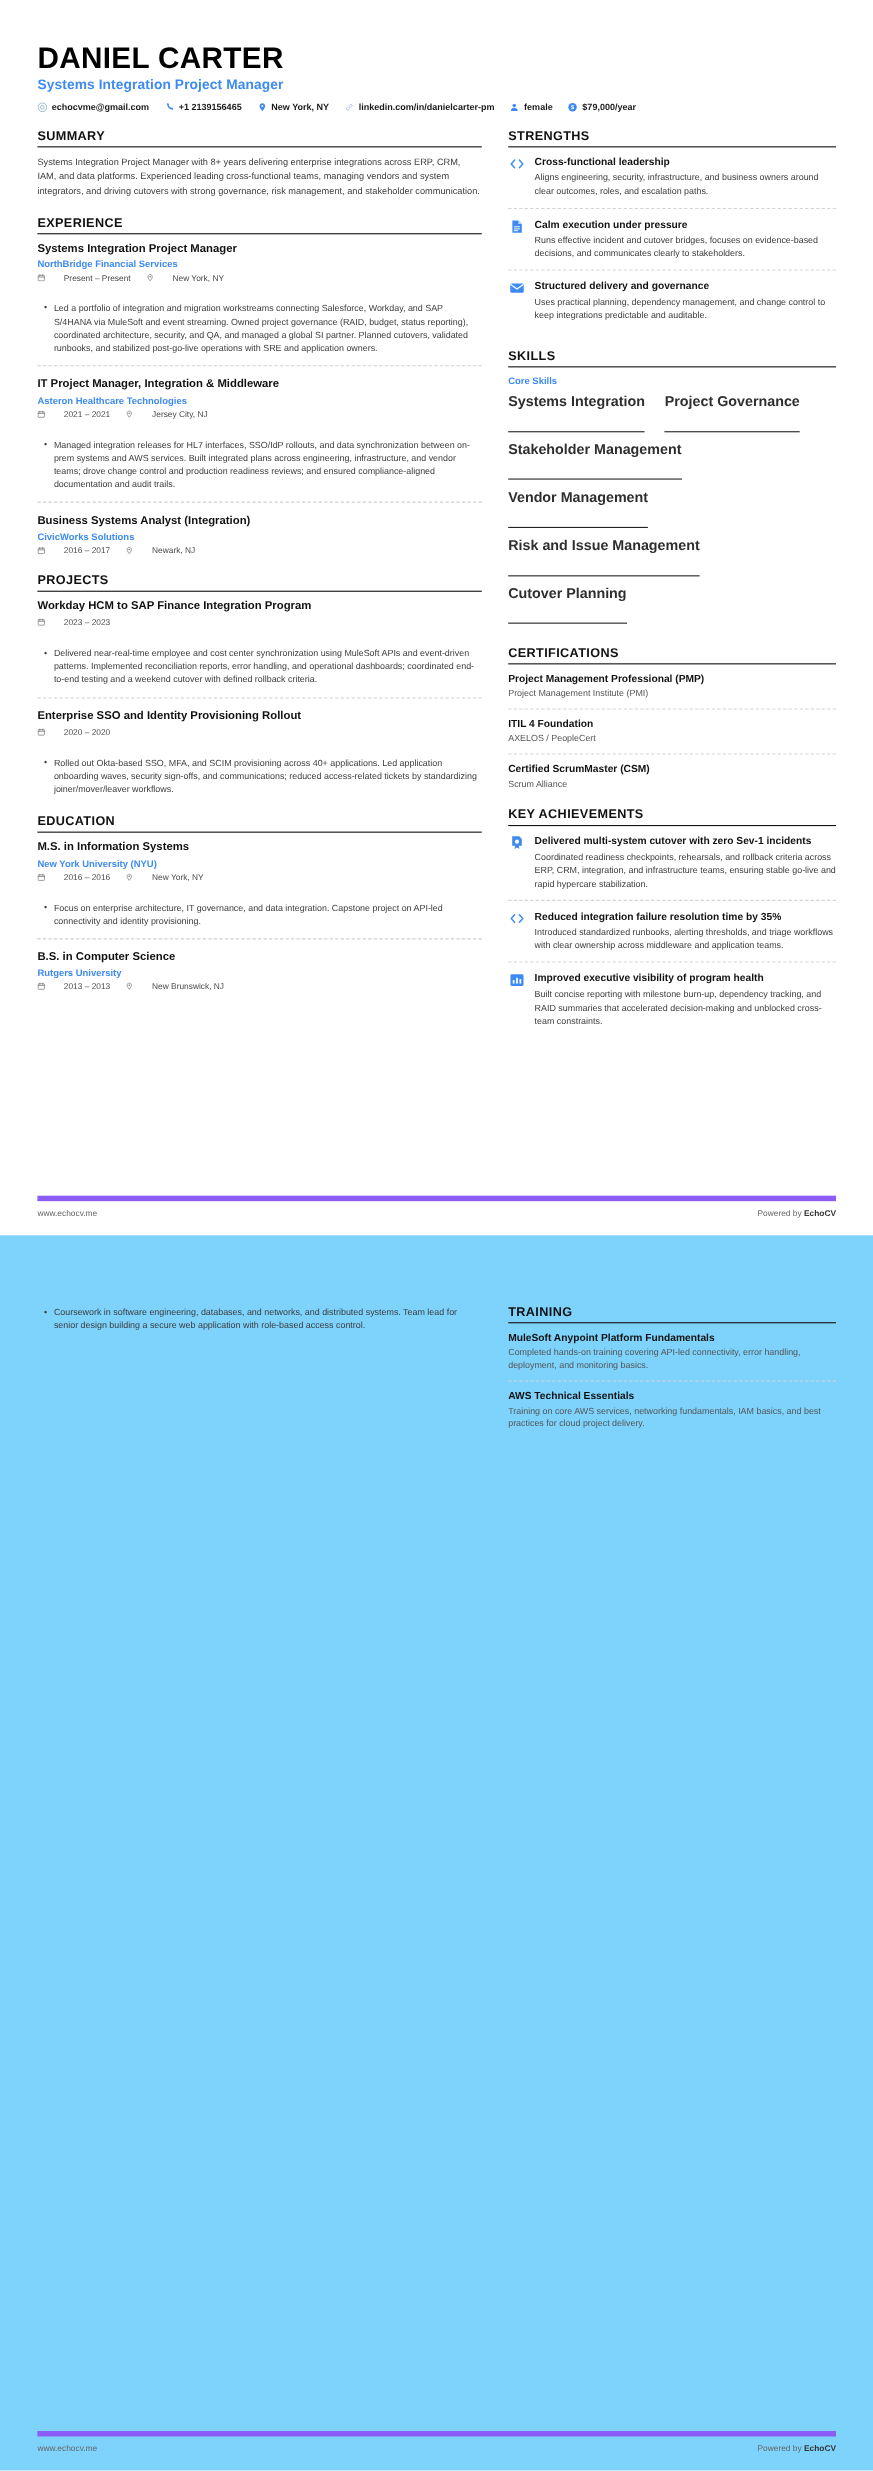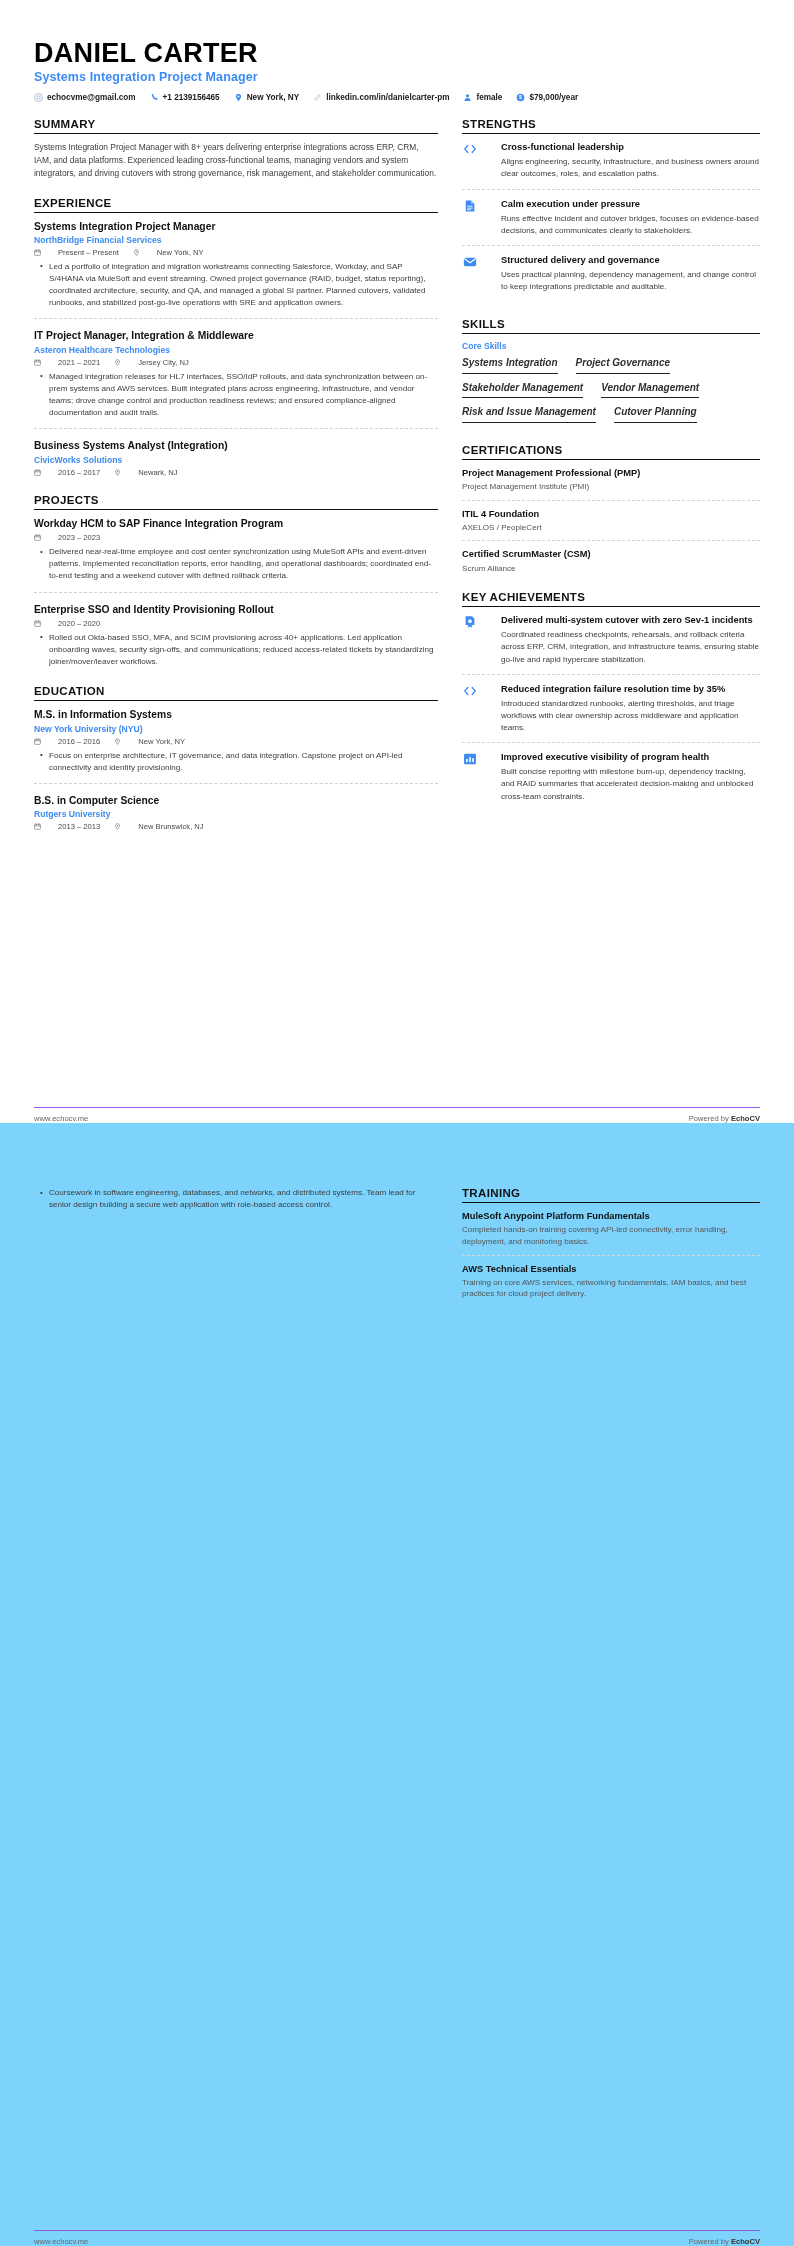--- a/index.html
+++ b/index.html
@@ -105,42 +105,42 @@
     display: flex;
     align-items: center;
     gap: 14px;
     margin-top: 3px;
     font-size: 7.6px;
     color: #4a4a4a;
   }
   .meta-item { display: flex; align-items: center; gap: 17px; }
   .m-ico { width: 7px; height: 7px; display: inline-flex; align-items: center; justify-content: center; color: #6b6b6b; }
   .m-ico svg { display: block; }
-  .bullets { margin-top: 4px; padding-left: 10px; }
+  .bullets { margin-top: 18px; padding-left: 10px; }
   .bullets li {
     font-size: 8.1px;
     line-height: 1.5;
     color: #3c3c3c;
     margin-bottom: 1px;
     list-style: none;
     position: relative;
     padding-left: 5px;
   }
   .bullets li:before {
     content: "•";
     position: absolute;
     left: -4px;
     top: -0.5px;
     color: #3c3c3c;
   }
 
   
   .icon-entry {
     display: flex;
-    gap: 24px;
+    gap: 9px;
     padding-bottom: 8px;
     margin-bottom: 8px;
     border-bottom: 1px dashed #d4d4d4;
   }
   .icon-entry:last-child { border-bottom: none; margin-bottom: 0; }
   .ie-icon {
     width: 15px;
     flex: 0 0 15px;
     display: flex;
     align-items: flex-start;
@@ -169,28 +169,27 @@
     font-weight: bold;
     color: #3d8bf2;
     margin-bottom: 5px;
   }
   .skill-grid {
     display: flex;
     flex-wrap: wrap;
     gap: 3px 18px;
   }
   .skill-pill {
-    font-size: 10px;
+    font-size: 13px;
     font-weight: bold;
     color: #2e2e2e;
     border-bottom: 1px solid #222;
-    padding-bottom: 3px;
+    padding-bottom: 18px;
     margin-bottom: 4px;
     line-height: 1.35;
-    font-style: italic;
   }
 
   
   .cert {
     padding-bottom: 7px;
     margin-bottom: 7px;
     border-bottom: 1px dashed #d4d4d4;
   }
   .cert:last-child { border-bottom: none; margin-bottom: 0; padding-bottom: 0; }
   .cert-name {
@@ -204,23 +203,23 @@
     color: #555;
     margin-top: 2px;
     line-height: 1.45;
   }
 
   
   .footer {
     position: absolute;
     left: 34px;
     right: 34px;
-    bottom: 0px;
+    bottom: 16px;
     padding-top: 6px;
-    border-top: 1px solid #8b5cf6;
+    border-top: 5px solid #8b5cf6;
     display: flex;
     justify-content: space-between;
     align-items: center;
     font-size: 7.6px;
     color: #666;
   }
   .footer .brand { font-weight: normal; }
   .footer .brand b { font-weight: bold; color: #333; }
 </style>
 </head>

